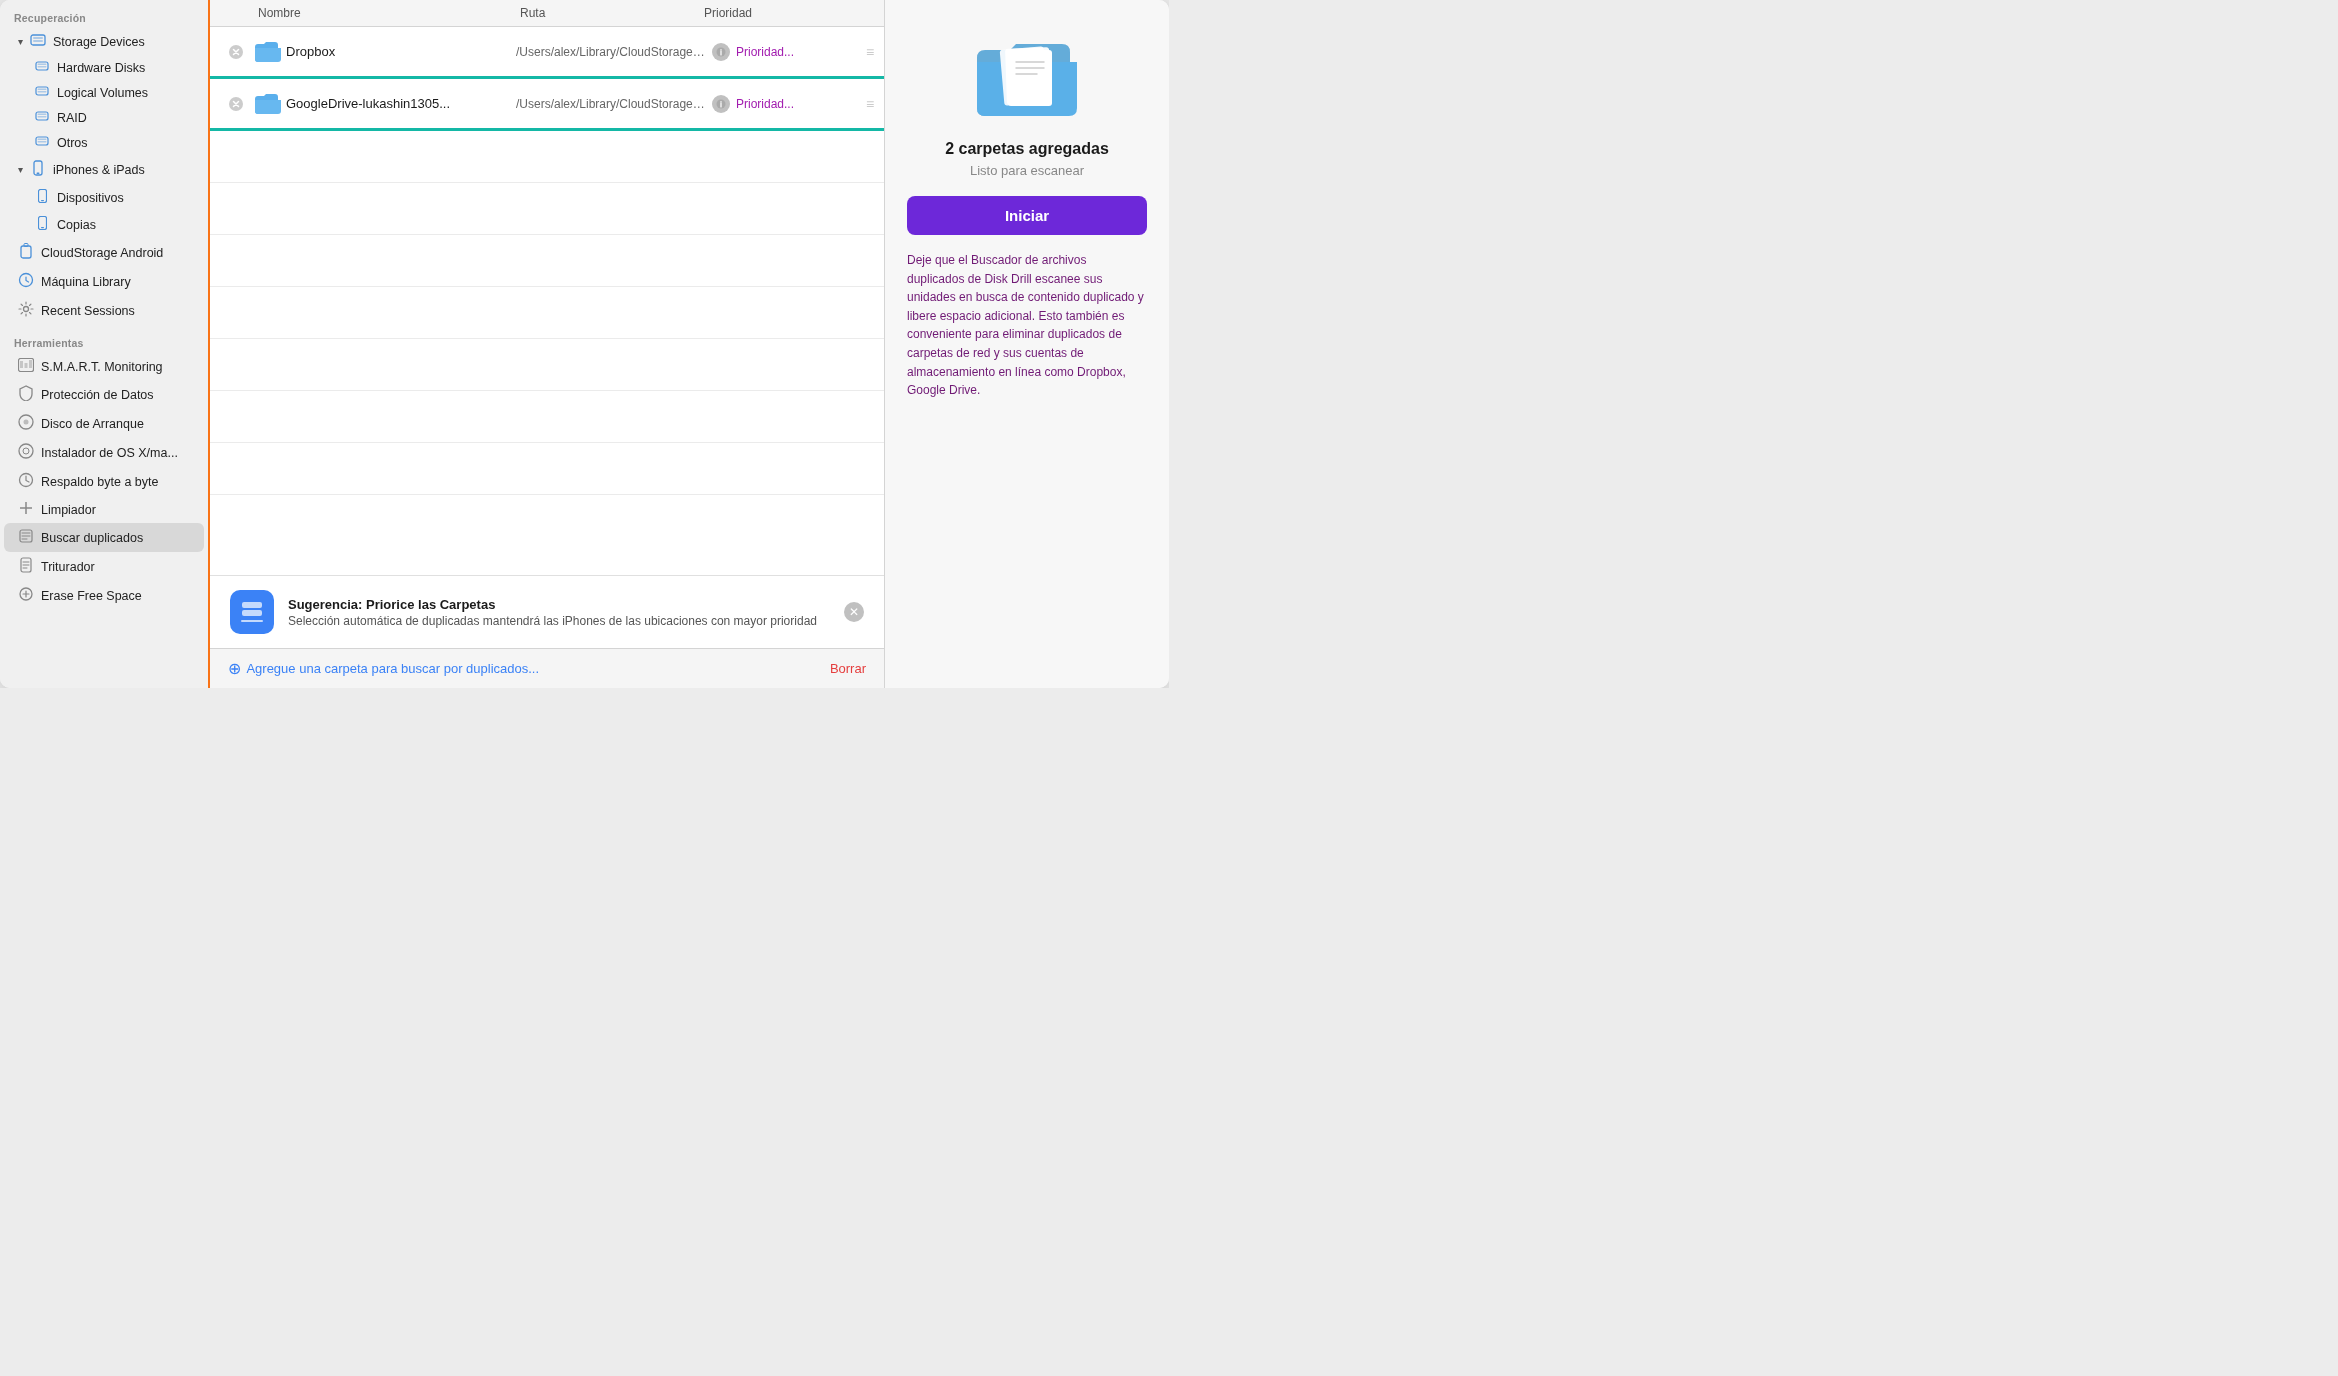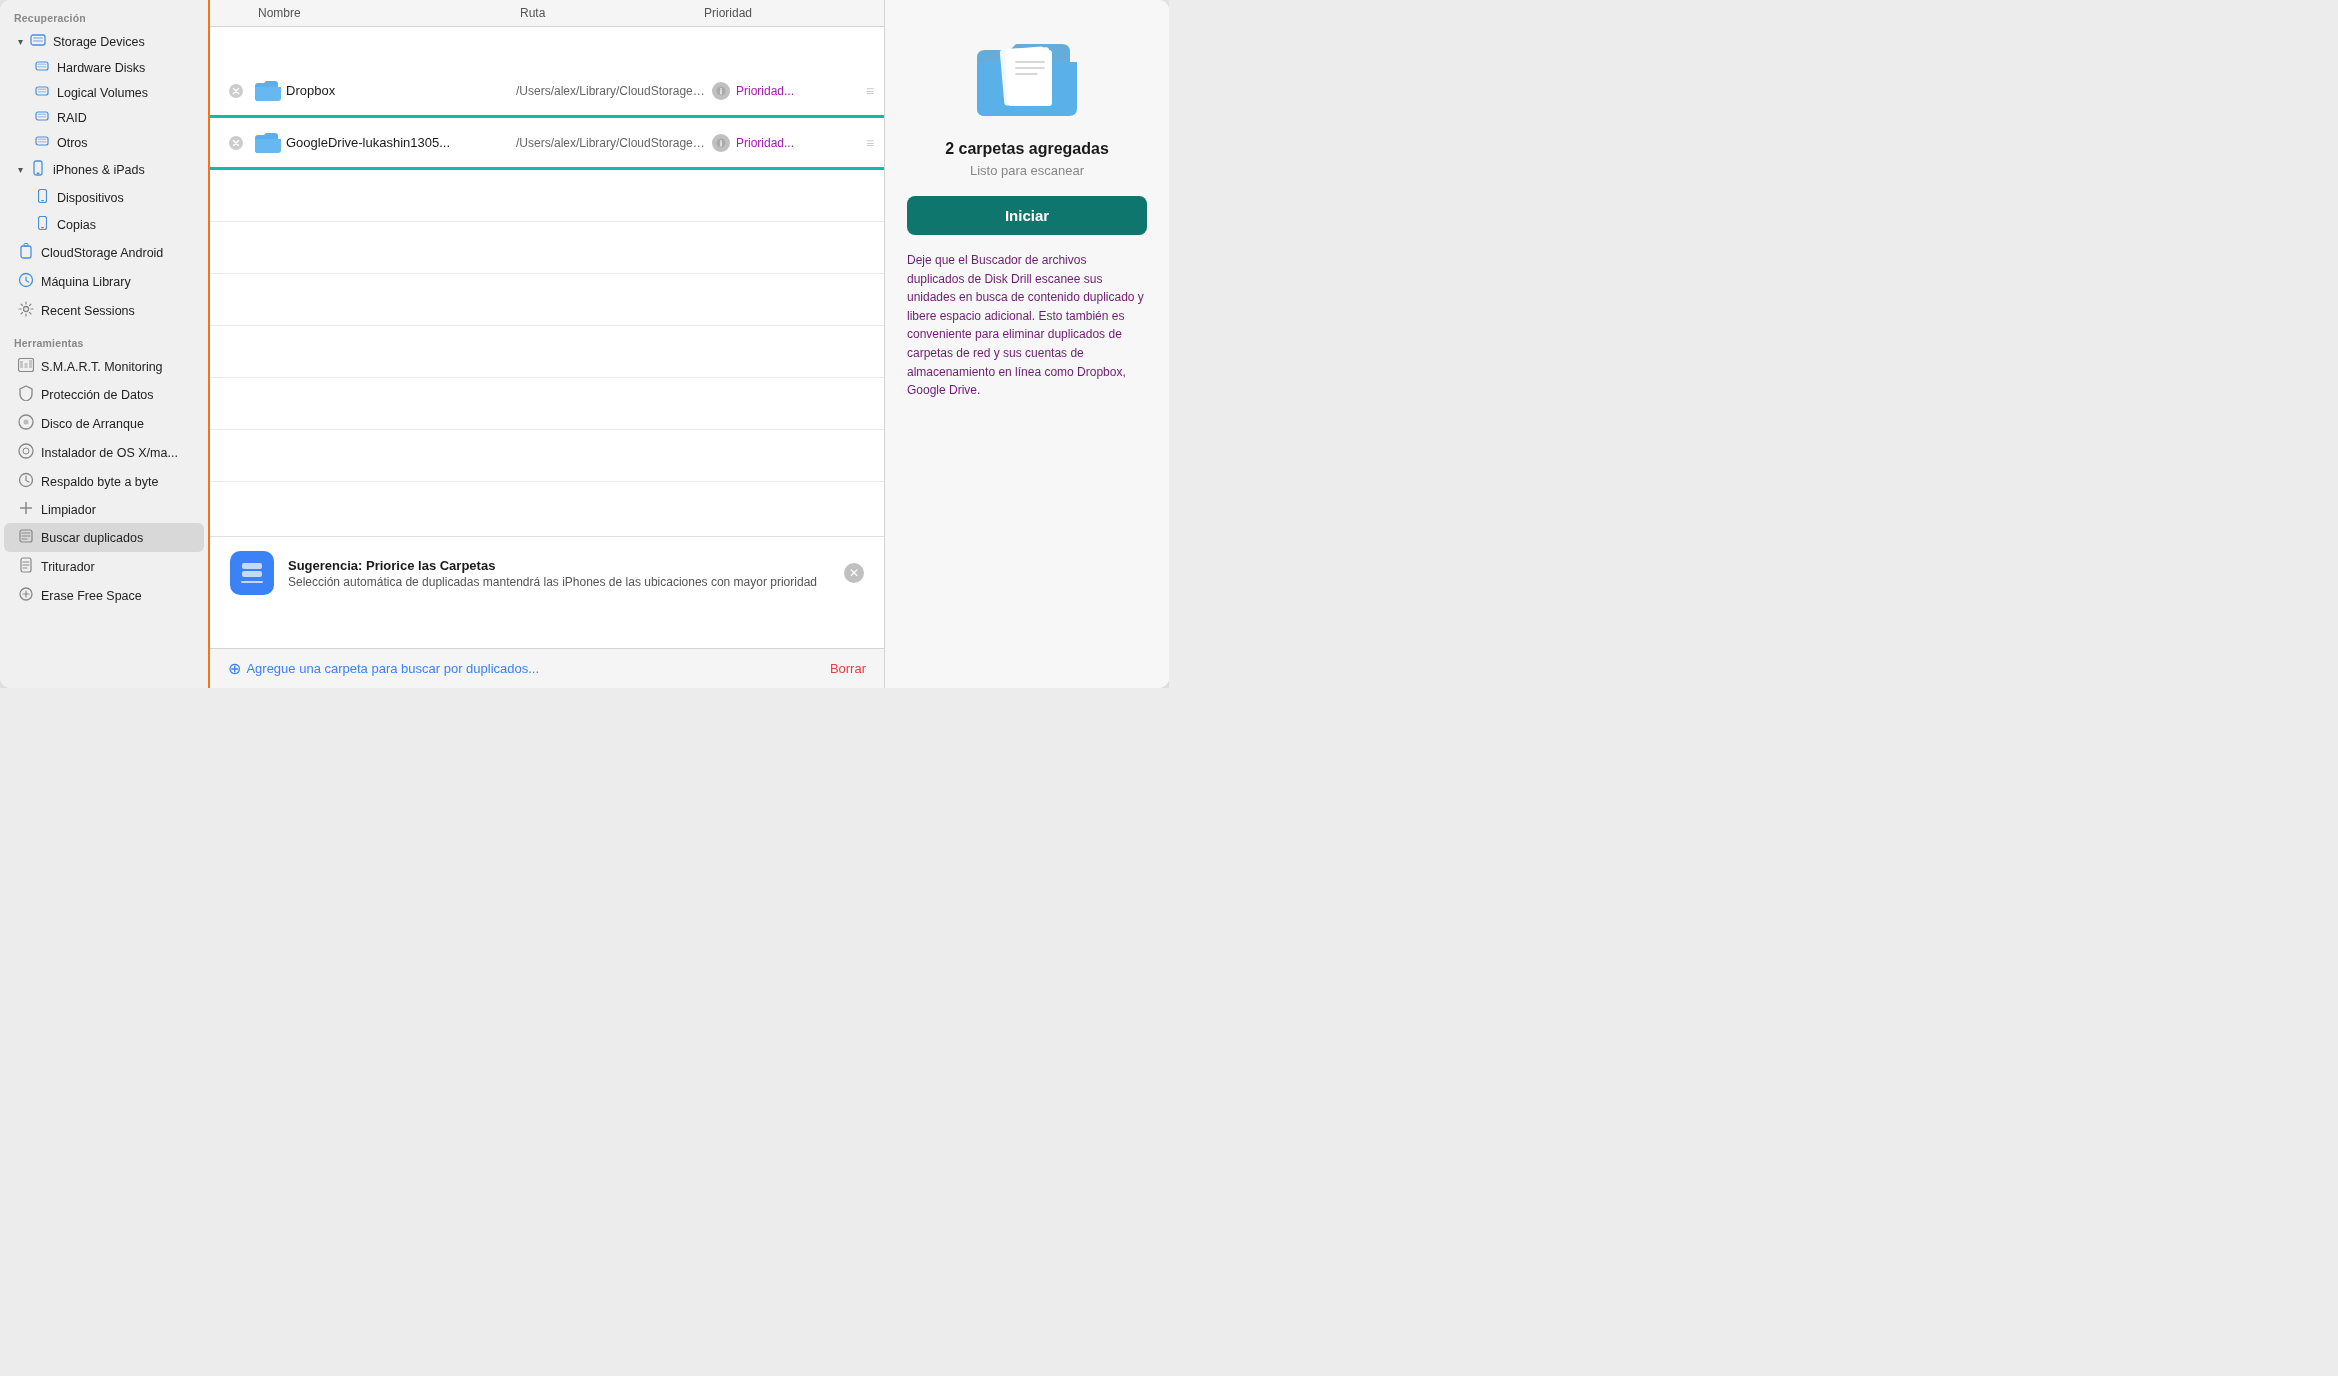--- a/index.html
+++ b/index.html
@@ -93,21 +93,20 @@
     .sidebar-icon-gear { font-size: 14px; color: #888; width: 16px; text-align: center; }
     .sidebar-icon-sm { font-size: 12px; color: #4a90d9; width: 16px; text-align: center; }
 
     
     .content-area {
       flex: 1;
       display: flex;
       flex-direction: column;
       background: #fff;
       overflow: hidden;
-      gap: 39px;
     }
     
     .table-header {
       display: flex;
       align-items: center;
       background: #f5f5f5;
       border-bottom: 1px solid #d4d4d4;
       padding: 6px 0;
       font-size: 12px;
       color: #555;
@@ -247,21 +246,21 @@
       margin-bottom: 5px;
     }
     .panel-subtitle {
       font-size: 13px;
       color: #888;
       text-align: center;
       margin-bottom: 18px;
     }
     .iniciar-btn {
       width: 100%;
-      background: #0f766e;
+      background: #6d28d9;
       color: #fff;
       border: none;
       border-radius: 8px;
       padding: 11px 16px;
       font-size: 15px;
       font-weight: 600;
       cursor: pointer;
       margin-bottom: 16px;
     }
     .panel-desc {

